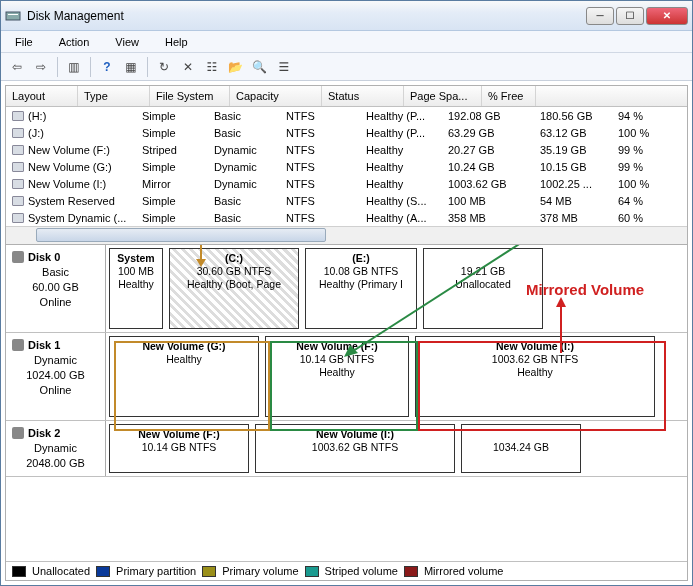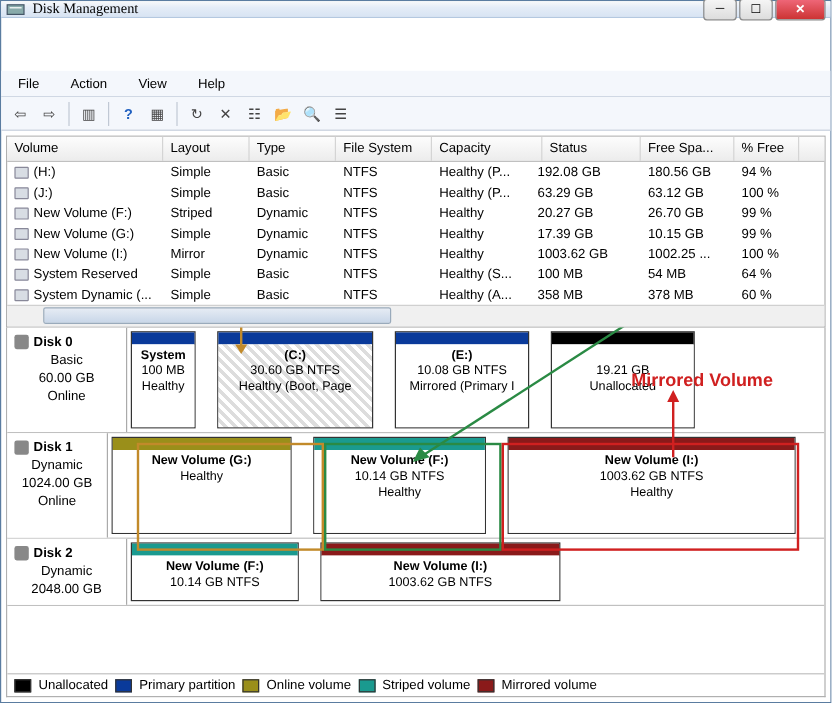--- a/index.html
+++ b/index.html
@@ -1,26 +1,26 @@
 <!DOCTYPE html>
 <html><head>
 <meta charset="utf-8">
 <style>
   * { box-sizing: border-box; margin: 0; padding: 0; }
   body { font-family: "Segoe UI", Tahoma, sans-serif; font-size: 11px; background: #fff; }
   .window { width: 693px; height: 586px; border: 1px solid #5a7ca0; background: #fff; display: flex; flex-direction: column; }
-  .titlebar { height: 14px; background: linear-gradient(to bottom, #f8f9fa, #e4ecf7 40%, #d8e4f3); display: flex; align-items: center; padding: 0 4px; border-bottom: 1px solid #b4c8e0; font-family: Liberation Serif, serif; }
+  .titlebar { height: 30px; background: linear-gradient(to bottom, #f8f9fa, #e4ecf7 40%, #d8e4f3); display: flex; align-items: center; padding: 0 4px; border-bottom: 1px solid #b4c8e0; }
   .title-icon { width: 16px; height: 16px; margin-right: 6px; }
   .title-text { flex: 1; color: #000; font-size: 12px; }
   .win-controls { display: flex; gap: 2px; }
   .win-btn { width: 28px; height: 18px; border: 1px solid #888; border-radius: 3px; font-size: 10px; display: flex; align-items: center; justify-content: center; cursor: pointer; }
   .win-min { background: linear-gradient(#f5f5f5,#ddd); }
   .win-max { background: linear-gradient(#f5f5f5,#ddd); }
   .win-close { background: linear-gradient(#e67,#c33); color:#fff; width: 42px; font-weight:bold; }
-  .menubar { height: 22px; display: flex; align-items: center; padding: 0 10px; gap: 18px; background: #f4f7fc; border-bottom: 1px solid #d0d8e4; margin-top: 44px; }
+  .menubar { height: 22px; display: flex; align-items: center; padding: 0 10px; gap: 18px; background: #f4f7fc; border-bottom: 1px solid #d0d8e4; }
   .menu-item { color: #000; cursor: pointer; padding: 2px 4px; }
   .toolbar { height: 28px; display: flex; align-items: center; padding: 0 6px; gap: 4px; background: #f4f7fc; border-bottom: 1px solid #c8d0dc; }
   .tb-btn { width: 20px; height: 20px; display: flex; align-items: center; justify-content: center; font-size: 12px; color: #444; cursor: pointer; border: 1px solid transparent; }
   .tb-sep { width:1px; height:20px; background:#c0c8d4; margin:0 2px; }
   .content { flex: 1; display: flex; flex-direction: column; overflow: hidden; padding: 4px; }
   .top-panel { border: 1px solid #b0b0b0; }
   .grid-header { display: flex; background: linear-gradient(#fdfdfd,#ececec); border-bottom: 1px solid #c0c0c0; }
   .gh { padding: 4px 6px; border-right: 1px solid #d4d4d4; font-size: 11px; }
   .grid-body { }
   .grid-row { display: flex; height: 17px; align-items: center; }
@@ -36,21 +36,21 @@
   .drive-icon { width:12px; height:10px; background:#d8dde4; border:1px solid #889; border-radius:1px; flex-shrink:0; }
   .scroll-strip { display:flex; align-items:center; height:18px; background:#f0f0f0; border-top:1px solid #d0d0d0; position:relative; }
   .scroll-thumb { position:absolute; left:30px; height:14px; width:290px; background:linear-gradient(#e6ecf4,#c8d6e8); border:1px solid #9ab; border-radius:2px; top:1px; }
   .disk-panel { flex:1; border:1px solid #b0b0b0; border-top:none; overflow:hidden; display:flex; flex-direction:column; position:relative; }
   .disk-scroll { flex:1; overflow:hidden; }
   .disk-row { display:flex; border-bottom:1px solid #c0c0c0; min-height:72px;text-align:center; }
   .disk-label { width:100px; padding:5px 6px; border-right:1px solid #aaa; background:#fff; font-size:11px; line-height:1.35; }
   .disk-name { font-weight:bold; display:flex; align-items:center; gap:4px; }
   .disk-ico { width:12px; height:12px; background:#888; border-radius:2px; }
   .vol-strip { flex:1; display:flex; padding:3px 6px 3px 3px; gap:0; }
-  .vol-box { border:1px solid #333; display:flex; flex-direction:column; margin-right:18px; }
+  .vol-box { border:1px solid #333; display:flex; flex-direction:row; margin-right:6px; }
   .vol-cap { height:10px; }
   .vol-body { flex:1; padding:3px 5px; font-size:10.5px; line-height:1.25; background:#fff; }
   .vol-title { font-weight:bold; }
   .hatched { background: repeating-linear-gradient(45deg, #fff, #fff 3px, #ddd 3px, #ddd 6px); }
   .legend { display:flex; align-items:center; gap:6px; padding:3px 6px; border-top:1px solid #c0c0c0; font-size:11px; }
   .leg-box { width:14px; height:11px; border:1px solid #333; }
   .annotation { position:absolute; font-weight:bold; font-size:15px; pointer-events:none; }
   .ann-mirrored { color:#d02020; }
   svg.arrow { position:absolute; pointer-events:none; }
   .highlight-box { position:absolute; border:2px solid; pointer-events:none; }
@@ -93,27 +93,26 @@
     <div class="tb-btn">✕</div>
     <div class="tb-btn">☷</div>
     <div class="tb-btn">📂</div>
     <div class="tb-btn">🔍</div>
     <div class="tb-btn">☰</div>
   </div>
 
   <div class="content">
     <div class="top-panel">
       <div class="grid-header">
-        <div class="gh c-vol">Volume</div>
         <div class="gh c-layout">Layout</div>
         <div class="gh c-type">Type</div>
         <div class="gh c-fs">File System</div>
         <div class="gh c-cap">Capacity</div>
         <div class="gh c-status">Status</div>
-        <div class="gh c-free">Free Spa...</div>
+        <div class="gh c-free">Page Spa...</div>
         <div class="gh c-pct">% Free</div>
       </div>
       <div class="grid-body" id="grid-body">
           <div class="grid-row">
             <div class="gc c-vol">
               <span class="drive-icon"></span>
               <span>(H:)</span>
             </div>
   <div class="gc c-layout">Simple</div>
   <div class="gc c-type">Basic</div>
@@ -139,33 +138,33 @@
           <div class="grid-row">
             <div class="gc c-vol">
               <span class="drive-icon"></span>
               <span>New Volume (F:)</span>
             </div>
   <div class="gc c-layout">Striped</div>
   <div class="gc c-type">Dynamic</div>
   <div class="gc c-fs">NTFS</div>
   <div class="gc c-status">Healthy</div>
   <div class="gc c-cap">20.27 GB</div>
-  <div class="gc c-free">26.70 GB</div>
+  <div class="gc c-free">35.19 GB</div>
   <div class="gc c-pct">99 %</div>
           </div>
           <div class="grid-row">
             <div class="gc c-vol">
               <span class="drive-icon"></span>
               <span>New Volume (G:)</span>
             </div>
   <div class="gc c-layout">Simple</div>
   <div class="gc c-type">Dynamic</div>
   <div class="gc c-fs">NTFS</div>
   <div class="gc c-status">Healthy</div>
-  <div class="gc c-cap">17.39 GB</div>
+  <div class="gc c-cap">10.24 GB</div>
   <div class="gc c-free">10.15 GB</div>
   <div class="gc c-pct">99 %</div>
           </div>
           <div class="grid-row">
             <div class="gc c-vol">
               <span class="drive-icon"></span>
               <span>New Volume (I:)</span>
             </div>
   <div class="gc c-layout">Mirror</div>
   <div class="gc c-type">Dynamic</div>
@@ -231,21 +230,21 @@
                   <div class="vol-title">(C:)</div>
                   <div>30.60 GB NTFS</div>
                   <div>Healthy (Boot, Page</div>
                 </div>
               </div>
               <div class="vol-box" style="width: 112px;">
                 <div class="vol-cap" style="background: rgb(10, 58, 154);"></div>
                 <div class="vol-body">
                   <div class="vol-title">(E:)</div>
                   <div>10.08 GB NTFS</div>
-                  <div>Mirrored (Primary I</div>
+                  <div>Healthy (Primary I</div>
                 </div>
               </div>
               <div class="vol-box" style="width: 120px;">
                 <div class="vol-cap" style="background: rgb(0, 0, 0);"></div>
                 <div class="vol-body">
                   <div>&nbsp;</div>
                   <div>19.21 GB</div>
                   <div>Unallocated</div>
                 </div>
               </div>
@@ -298,33 +297,41 @@
                   <div class="vol-title">New Volume  (F:)</div>
                   <div>10.14 GB NTFS</div>
                   <div></div>
                 </div>
               </div>
               <div class="vol-box" style="width: 200px;">
                 <div class="vol-cap" style="background: rgb(138, 26, 26);"></div>
                 <div class="vol-body">
                   <div class="vol-title">New Volume  (I:)</div>
                   <div>1003.62 GB NTFS</div>
+                  <div></div>
+                </div>
+              </div>
+              <div class="vol-box" style="width: 120px;">
+                <div class="vol-cap" style="background: rgb(0, 0, 0);"></div>
+                <div class="vol-body">
+                  <div>&nbsp;</div>
+                  <div>1034.24 GB</div>
                   <div></div>
                 </div>
               </div>
             </div>
           </div>
         </div>
       <div class="legend" id="legend">
           <span class="leg-box" style="background: rgb(0, 0, 0);"></span>
           <span>Unallocated</span>
           <span class="leg-box" style="background: rgb(10, 58, 154);"></span>
           <span>Primary partition</span>
           <span class="leg-box" style="background: rgb(154, 143, 26);"></span>
-          <span>Online volume</span>
+          <span>Primary volume</span>
           <span class="leg-box" style="background: rgb(26, 154, 143);"></span>
           <span>Striped volume</span>
           <span class="leg-box" style="background: rgb(138, 26, 26);"></span>
           <span>Mirrored volume</span>
         </div>
 
       <div class="annotation ann-mirrored" style="left:520px; top:36px;">Mirrored Volume</div>
 
       <svg class="arrow" style="left:180px; top:-4px;" width="30" height="26">
           <line x1="15" y1="0" x2="15" y2="22" stroke="#c28a2a" stroke-width="2"></line>

